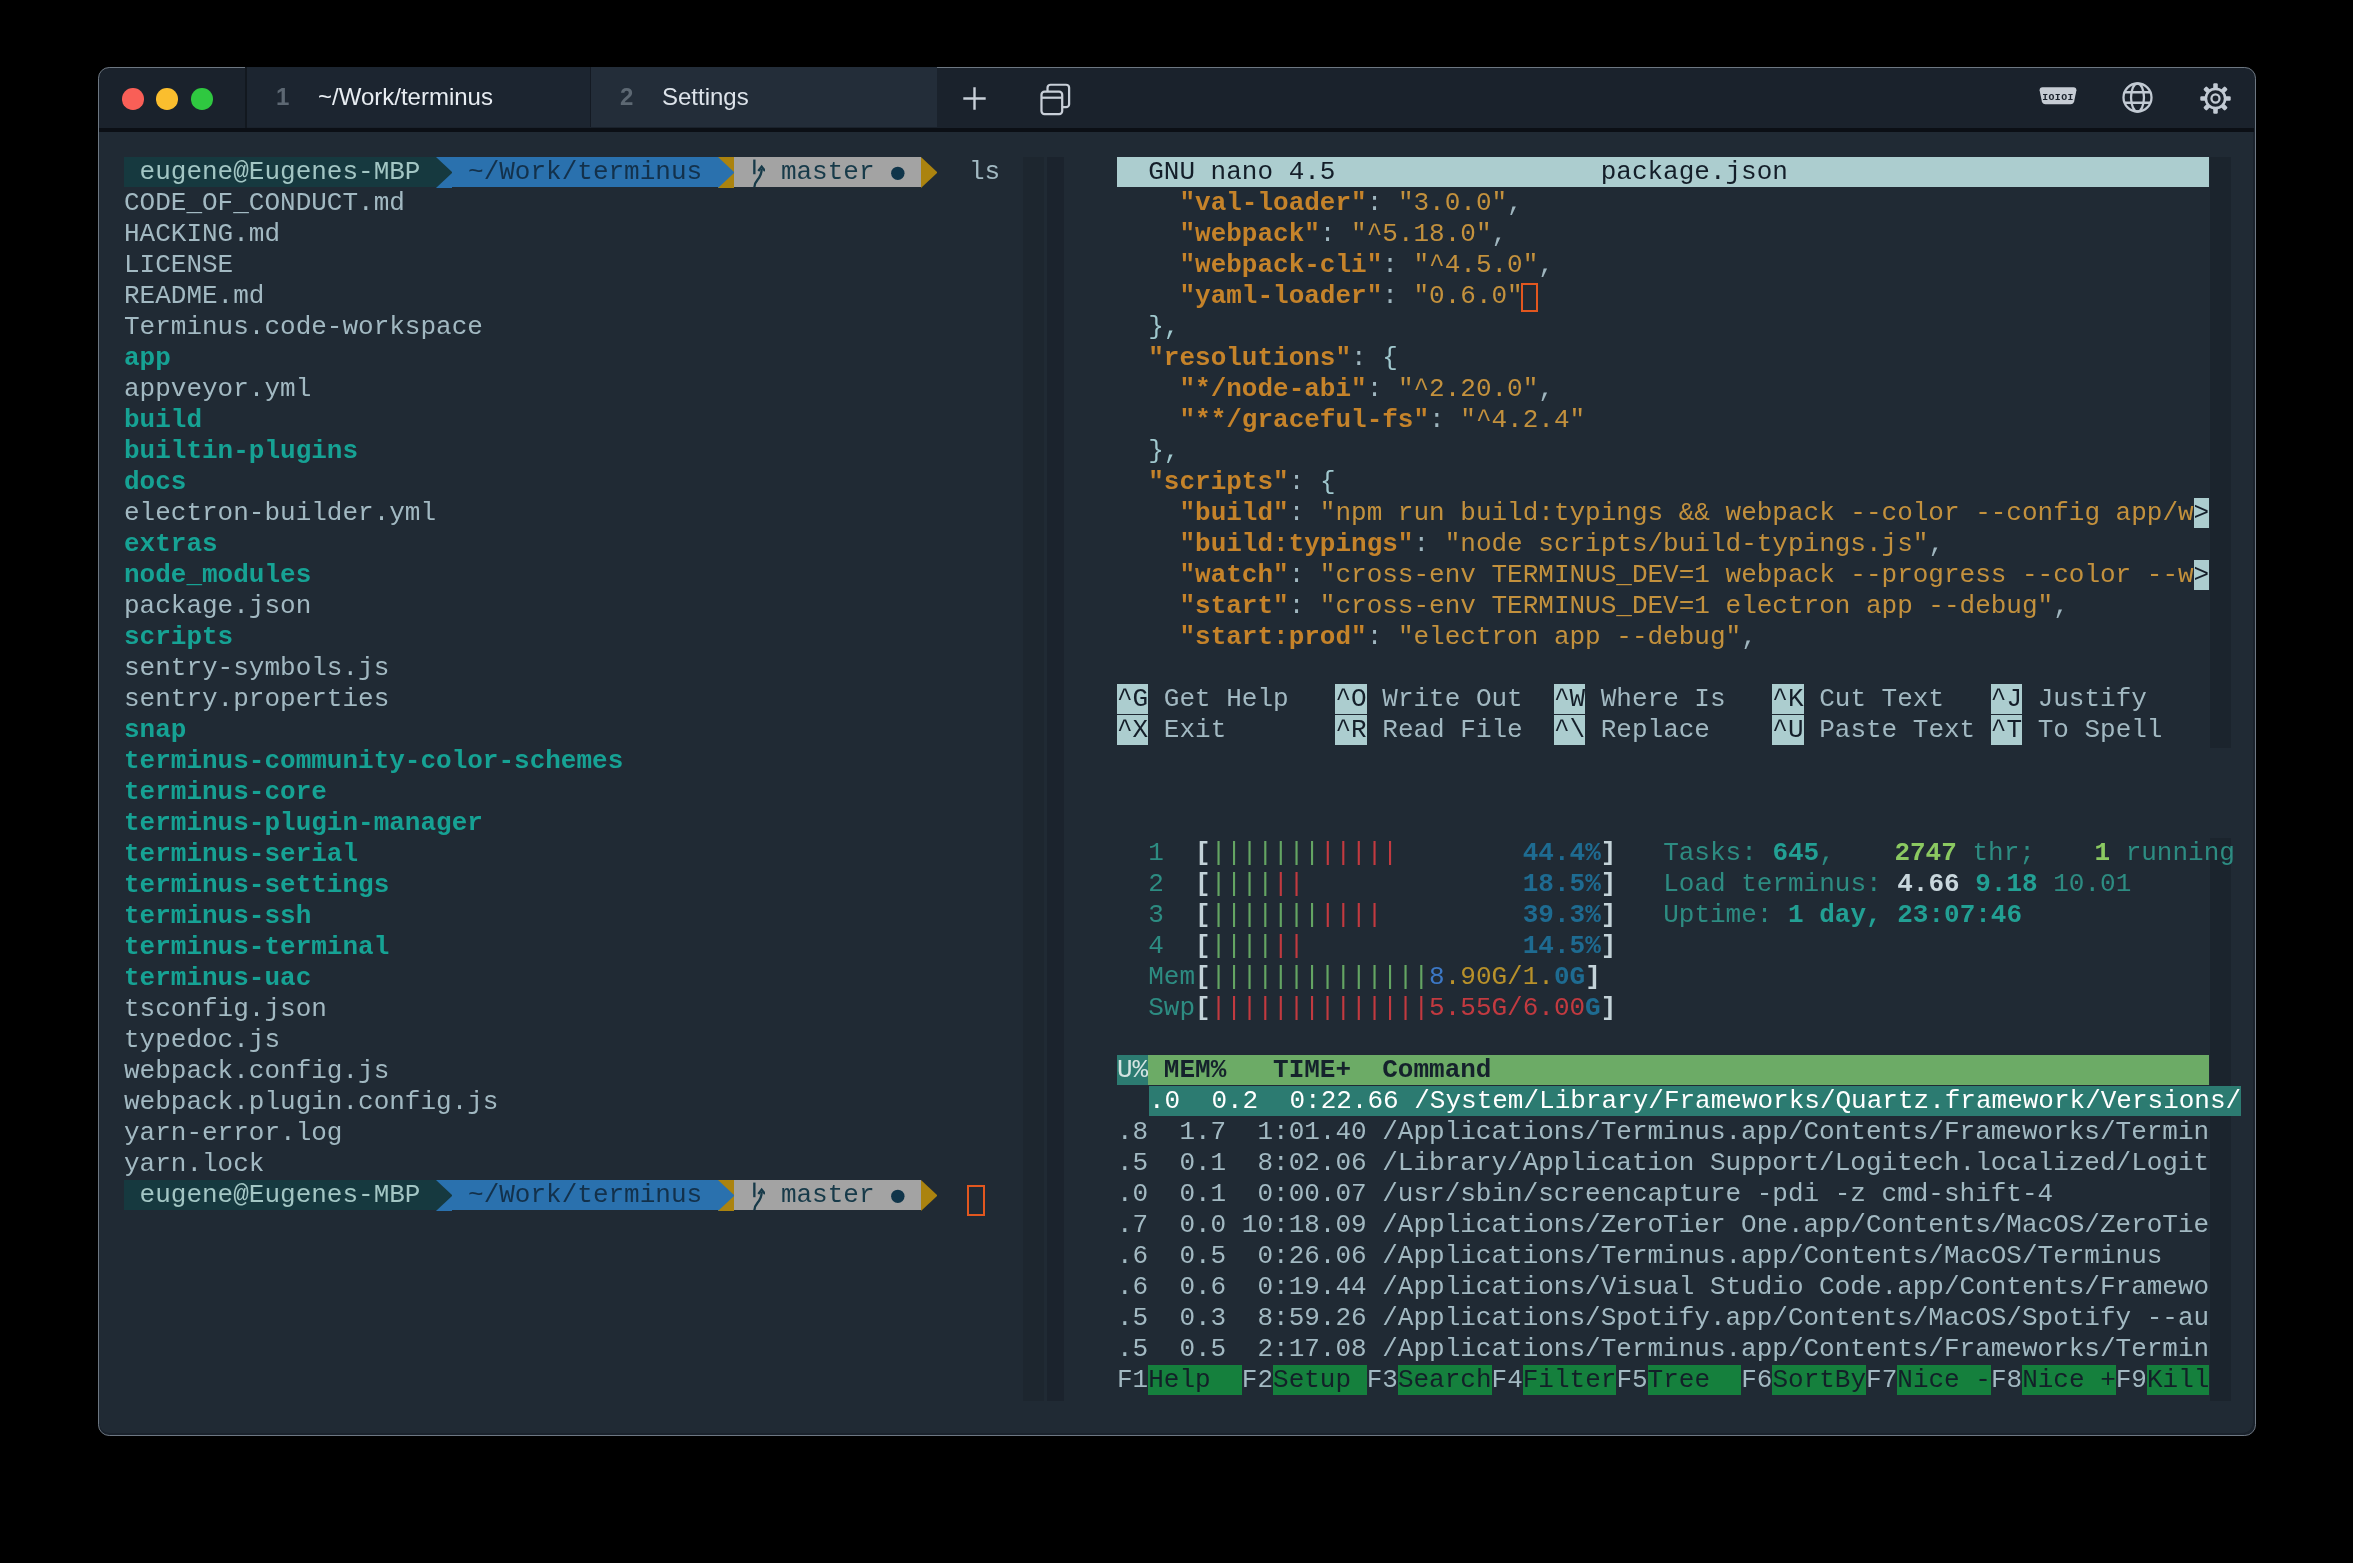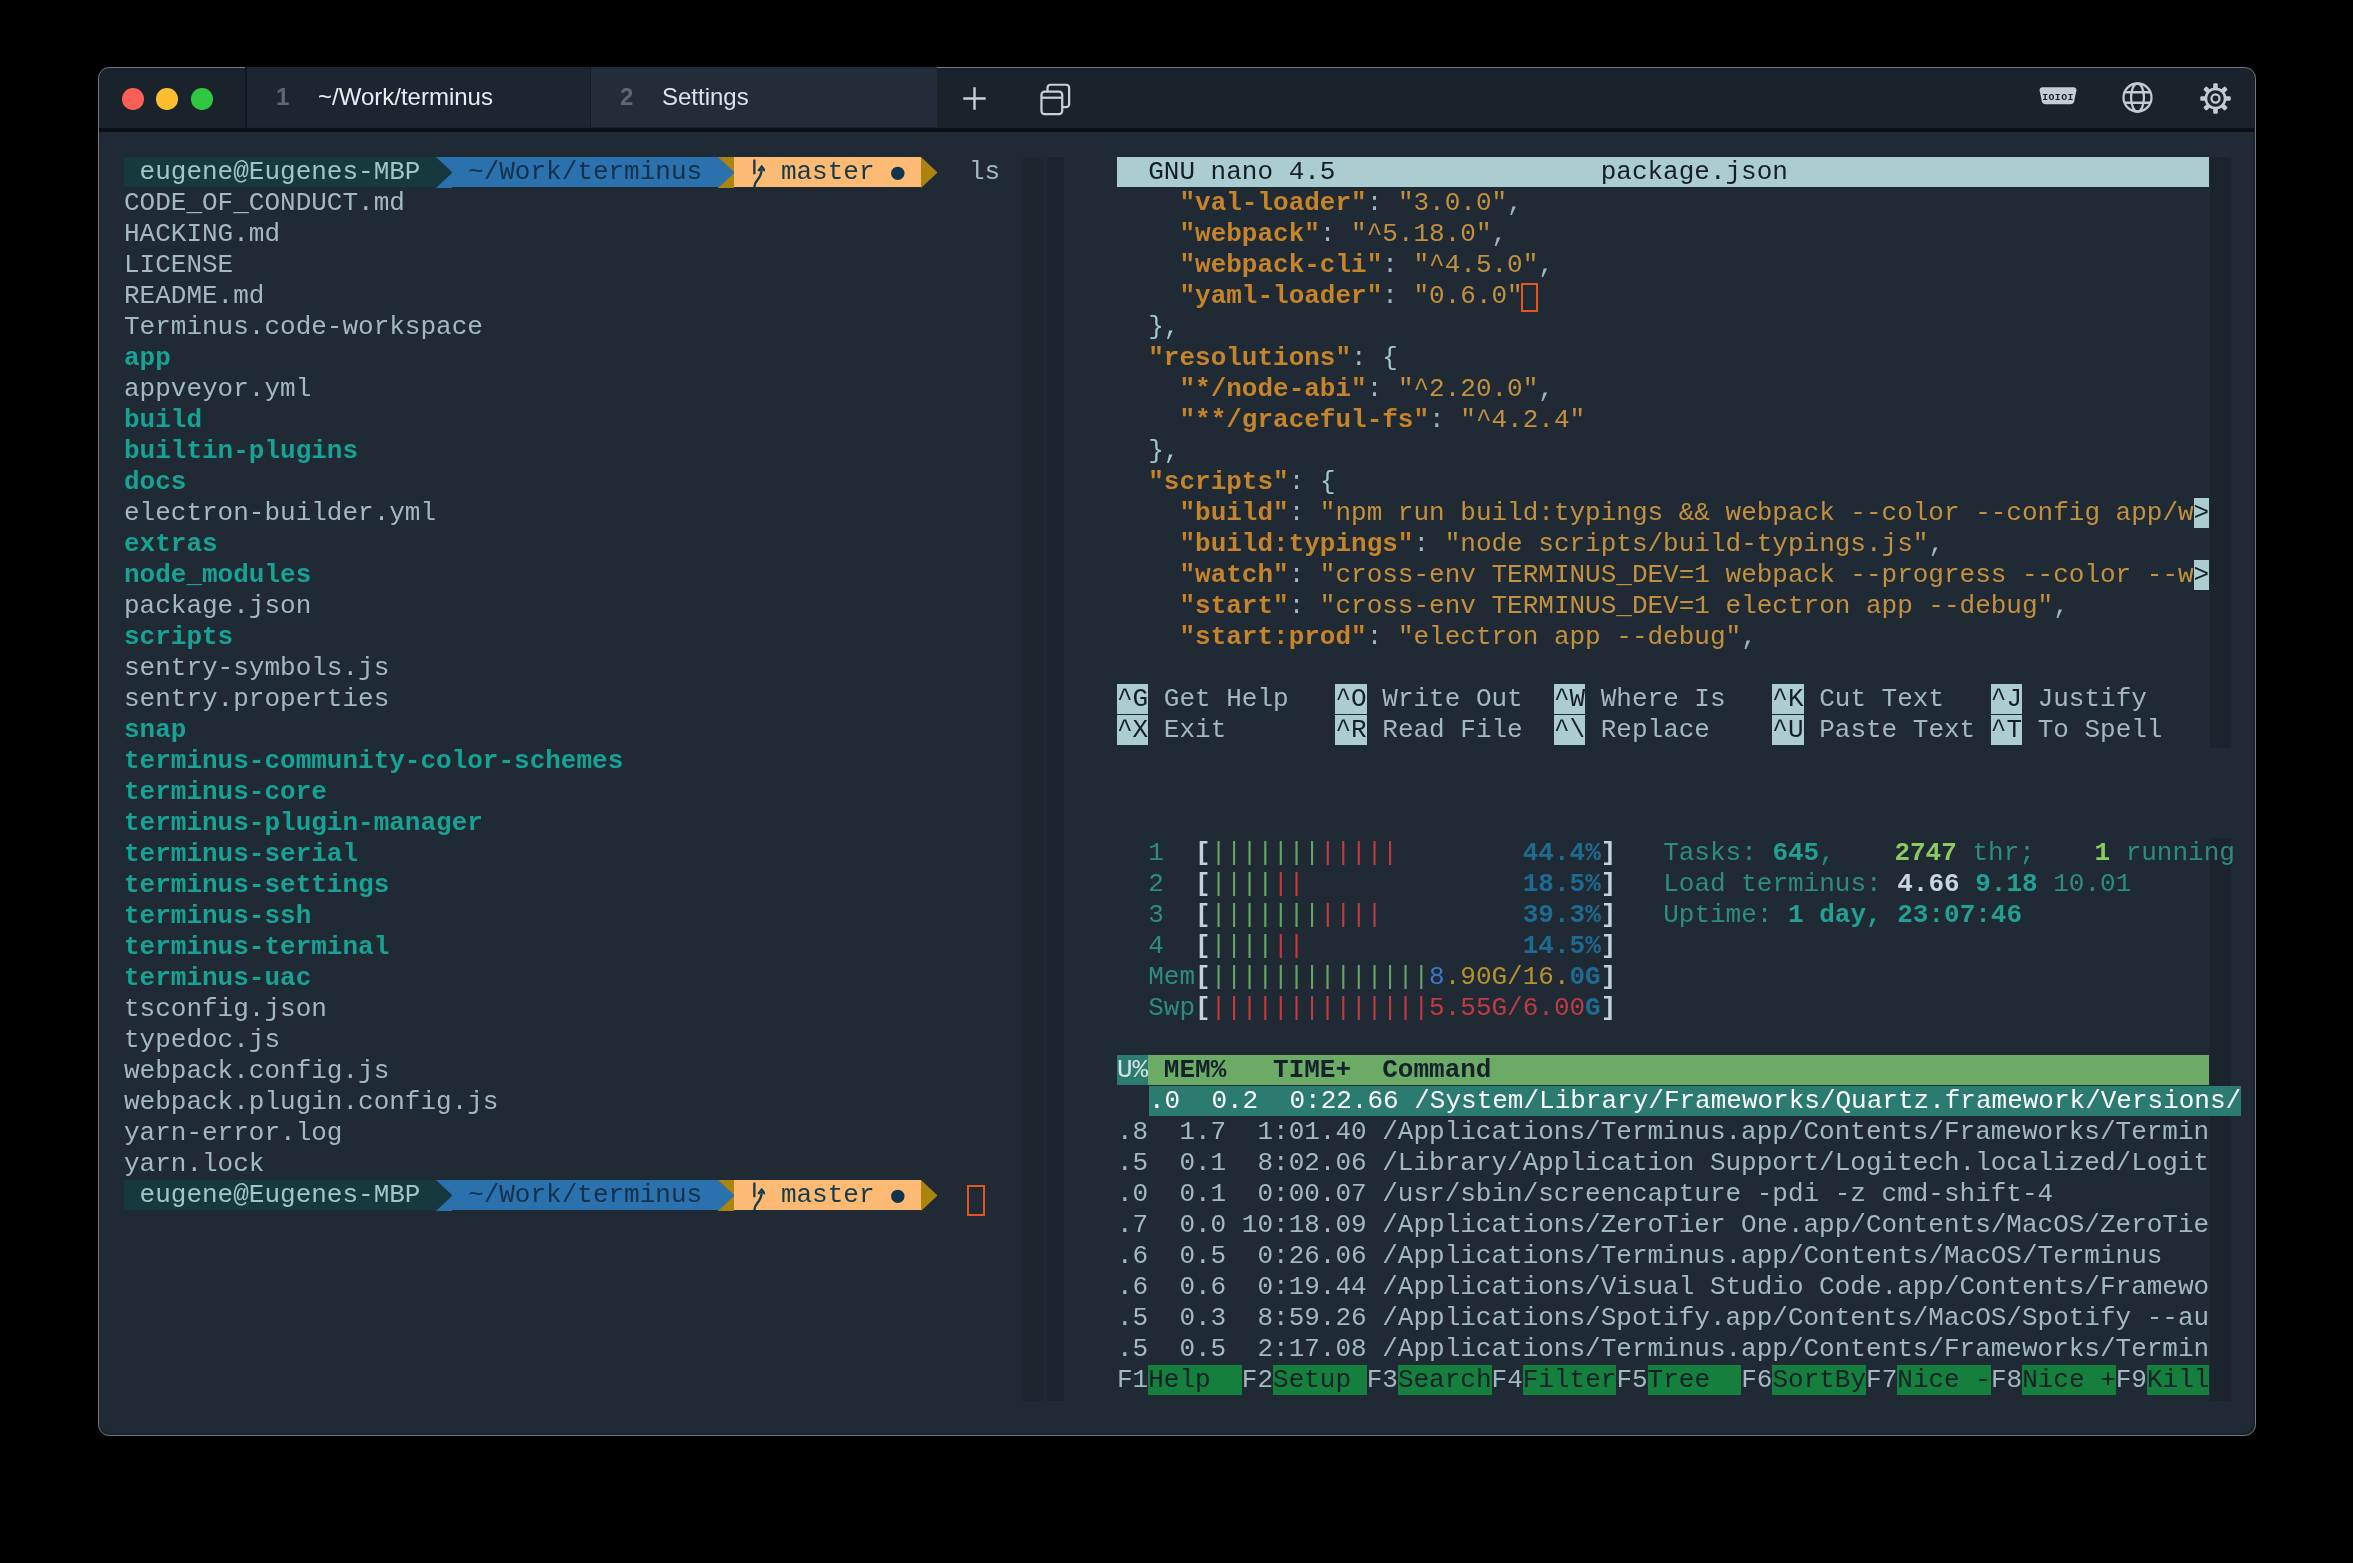--- a/index.html
+++ b/index.html
@@ -17,21 +17,21 @@
 .tl { position:absolute; top:88px; width:21.6px; height:21.6px; border-radius:50%; }
 #win::before { content:""; position:absolute; left:146px; top:-0.9px; width:1.7px; height:62px; background:#12181f; }
 .icon { position:absolute; }
 .div { position:absolute; left:1047px; top:157px; width:17.3px; height:1244px; background:#1b232d; }
 pre { position:absolute; font-family:"Liberation Mono", monospace; font-size:26px; line-height:31px;
   color:#a2b9c2; white-space:pre; letter-spacing:0; }
 .fg { color:#a2b9c2; }
 .dir { color:#16a294; font-weight:bold; }
 .s1 { background:#16393f; color:#a3c6c4; }
 .s2 { background:#2a71ae; color:#13314b; }
-.s3 { background:#fdba74; color:#173a49; }
+.s3 { background:#a3a3a3; color:#173a49; }
 .arr { display:inline-block; width:16.4px; height:31px; vertical-align:top;
   border-top:15.6px solid transparent; border-bottom:15.6px solid transparent; }
 .a1 { border-left:16.4px solid #16393f; background:#2a71ae; }
 .a2 { border-left:16.4px solid #2a71ae; background:#ab830f; }
 .a3 { border-left:16.4px solid #ab830f; }
 .br { vertical-align:top; }
 .nbar { background:#accdcf; color:#141e29; }
 .nk { color:#c5832a; font-weight:bold; }
 .nv { color:#c3913d; }
 .np { color:#9fb6bf; }
@@ -173,21 +173,21 @@
     <span class="nk">"watch"</span><span class="np">: </span><span class="nv">"cross-env TERMINUS_DEV=1 webpack --progress --color --w</span><span class="ninv">&gt;</span>
     <span class="nk">"start"</span><span class="np">: </span><span class="nv">"cross-env TERMINUS_DEV=1 electron app --debug"</span><span class="np">,</span>
     <span class="nk">"start:prod"</span><span class="np">: </span><span class="nv">"electron app --debug"</span><span class="np">,</span>
 
 <span class="ninv">^G</span> Get Help   <span class="ninv">^O</span> Write Out  <span class="ninv">^W</span> Where Is   <span class="ninv">^K</span> Cut Text   <span class="ninv">^J</span> Justify    
 <span class="ninv">^X</span> Exit       <span class="ninv">^R</span> Read File  <span class="ninv">^\</span> Replace    <span class="ninv">^U</span> Paste Text <span class="ninv">^T</span> To Spell   </pre>
 <pre style="left:1117px; top:838px;">  <span class="ht">1</span>  <span class="hbk">[</span><span class="hg">|||||||</span><span class="hr">|||||</span>        <span class="hpc">44.4%</span><span class="hbk">]</span>   <span class="ht">Tasks: </span><span class="htb">645</span><span class="ht">, </span><span class="hgnb">2747</span><span class="ht"> thr; </span><span class="hgnb">1</span><span class="ht"> running</span>
   <span class="ht">2</span>  <span class="hbk">[</span><span class="hg">||||</span><span class="hr">||</span>              <span class="hpc">18.5%</span><span class="hbk">]</span>   <span class="ht">Load terminus: </span><span class="hwb">4.66 </span><span class="htb">9.18 </span><span class="ht">10.01</span>
   <span class="ht">3</span>  <span class="hbk">[</span><span class="hg">|||||||</span><span class="hr">||||</span>         <span class="hpc">39.3%</span><span class="hbk">]</span>   <span class="ht">Uptime: </span><span class="htb">1 day, 23:07:46</span>
   <span class="ht">4</span>  <span class="hbk">[</span><span class="hg">||||</span><span class="hr">||</span>              <span class="hpc">14.5%</span><span class="hbk">]</span>
-  <span class="ht">Mem</span><span class="hbk">[</span><span class="hg">||||||||||||||</span><span class="hbl">8</span><span class="hy">.90G/16.</span><span class="hpc">0G</span><span class="hbk">]</span>
+  <span class="ht">Mem</span><span class="hbk">[</span><span class="hg">||||||||||||||</span><span class="hbl">8</span><span class="hy">.90G/1.</span><span class="hpc">0G</span><span class="hbk">]</span>
   <span class="ht">Swp</span><span class="hbk">[</span><span class="hr">||||||||||||||</span><span class="hr">5.55G/6.00</span><span class="hpc">G</span><span class="hbk">]</span>
 
 <span class="hsel">U%</span><span class="hhdr"> MEM%   TIME+  Command                                              </span>
 <span class="hselrow">.0  0.2  0:22.66 /System/Library/Frameworks/Quartz.framework/Versions/</span>
 <span class="fg">.8  1.7  1:01.40 /Applications/Terminus.app/Contents/Frameworks/Termin</span>
 <span class="fg">.5  0.1  8:02.06 /Library/Application Support/Logitech.localized/Logit</span>
 <span class="fg">.0  0.1  0:00.07 /usr/sbin/screencapture -pdi -z cmd-shift-4</span>
 <span class="fg">.7  0.0 10:18.09 /Applications/ZeroTier One.app/Contents/MacOS/ZeroTie</span>
 <span class="fg">.6  0.5  0:26.06 /Applications/Terminus.app/Contents/MacOS/Terminus</span>
 <span class="fg">.6  0.6  0:19.44 /Applications/Visual Studio Code.app/Contents/Framewo</span>

